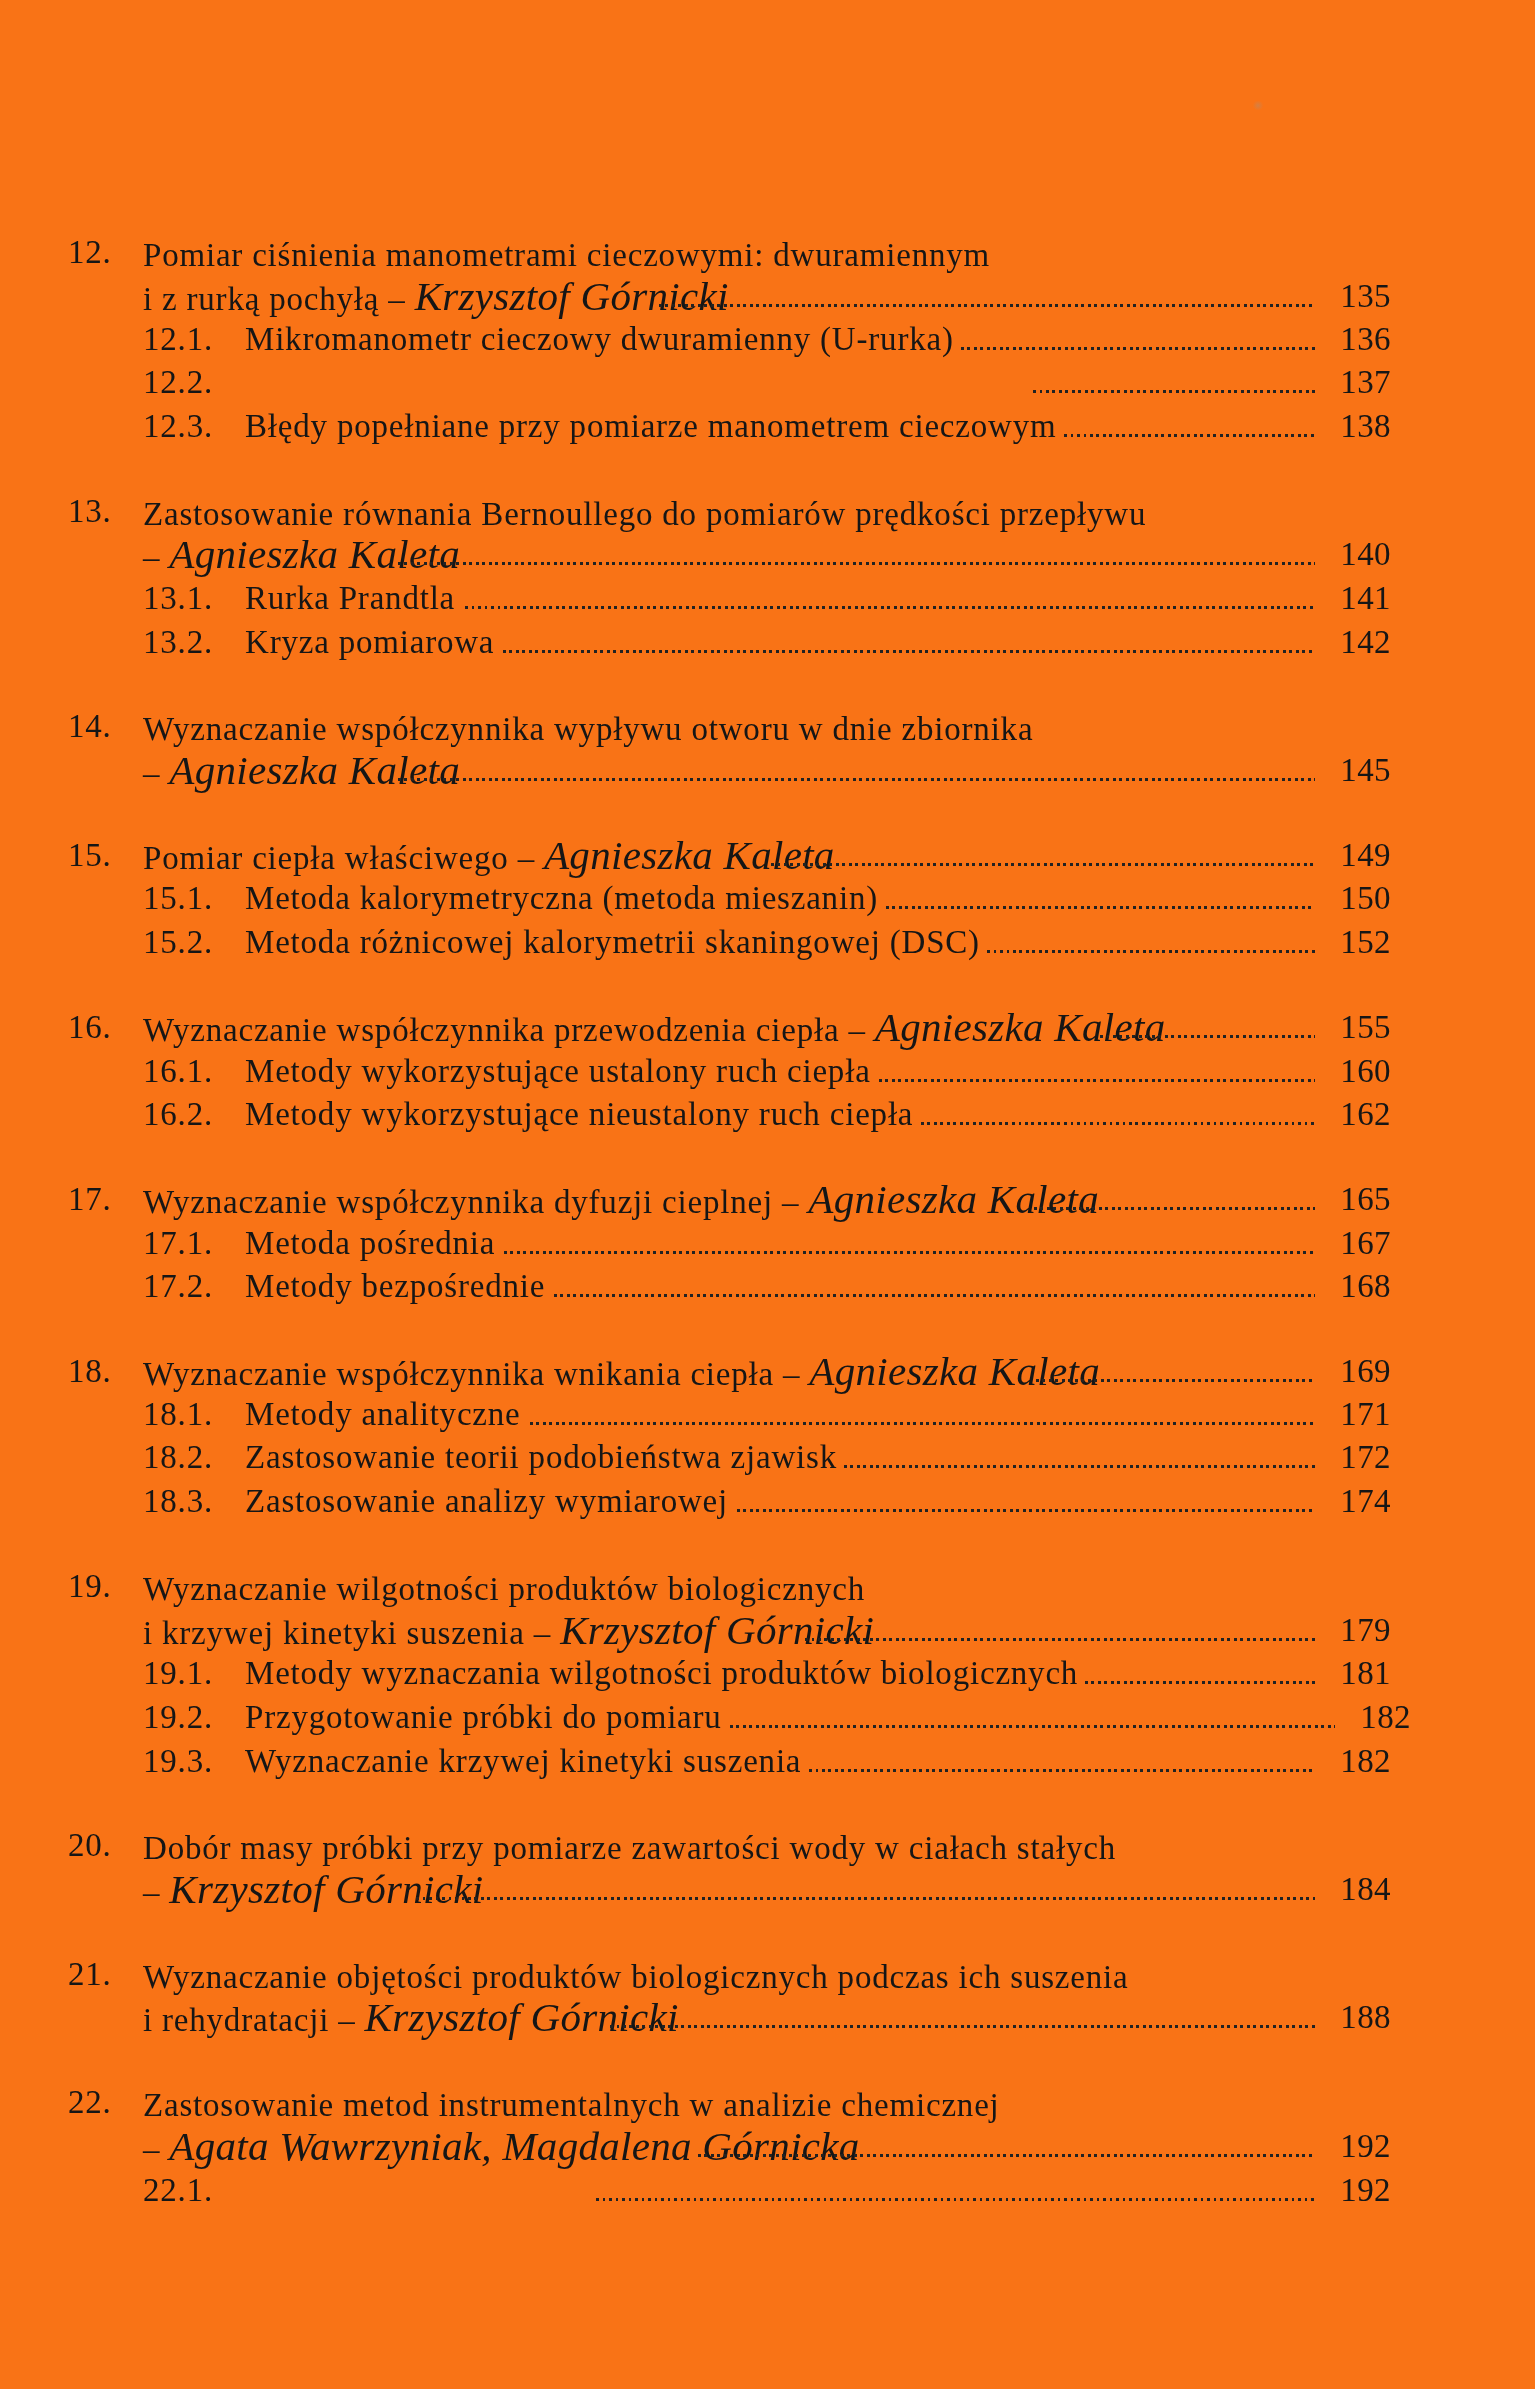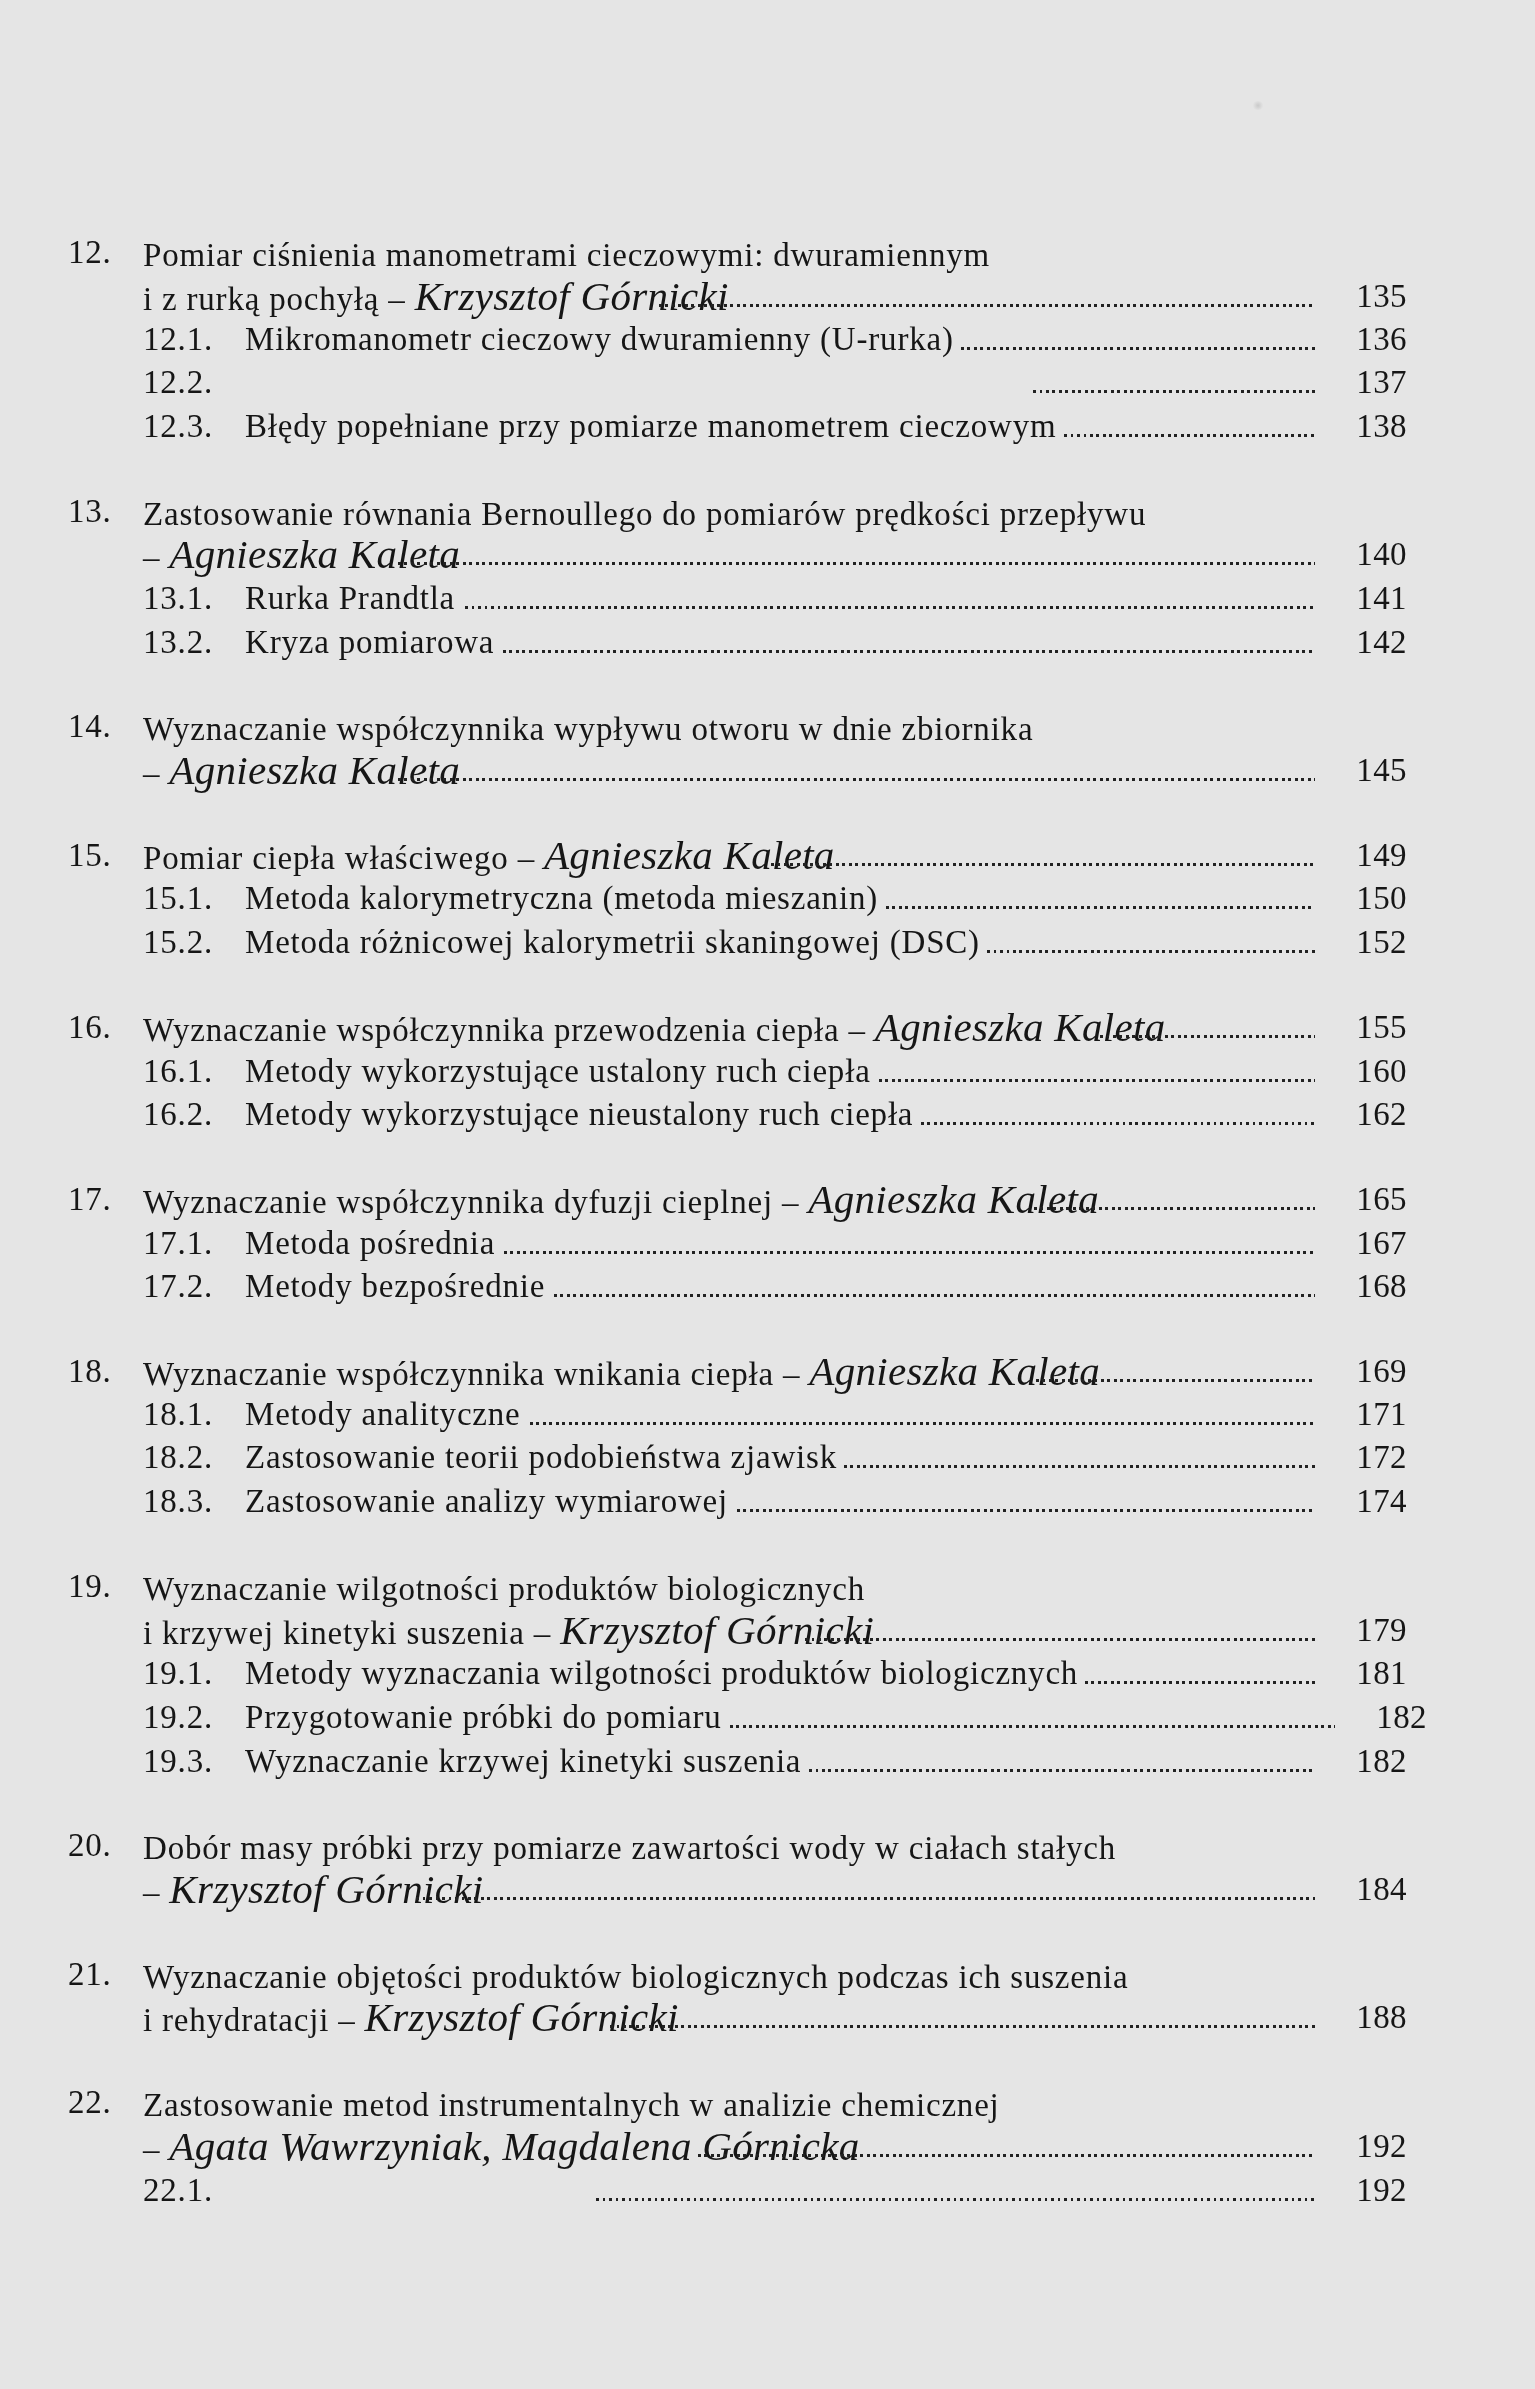--- a/index.html
+++ b/index.html
@@ -13,21 +13,21 @@
     position: relative;
     overflow: hidden;
     font-family: "Liberation Serif", "DejaVu Serif", serif;
     color: #161616;
   }
   .page {
     position: absolute;
     left: 0; top: 0;
     width: 1535px;
     height: 2389px;
-    background: #e5e5e5;
+    background: #f97316;
   }
   .speck {
     position: absolute;
     left: 1252px; top: 101px;
     width: 12.3px; height: 8.8px;
     border-radius: 50%;
     background: radial-gradient(circle, rgba(150,150,150,0.35) 0%, rgba(255,255,255,0) 70%);
   }
   .toc {
     position: absolute;
@@ -82,21 +82,21 @@
   }
   .leader {
     position: absolute;
     left: 0; right: 0;
     bottom: 11.4px;
     height: 2.6px;
     background-image: repeating-linear-gradient(to right, #222 0px, #222 2.6px, transparent 2.6px, transparent 6.5px);
   }
   .page-num {
     position: absolute;
-    right: 128px; 
+    right: 144px; 
     top: 0;
     text-align: center;
     letter-spacing: 0.4px;
   }
   .row-label {
     display: inline;
   }
 </style>
 </head>
 <body>

